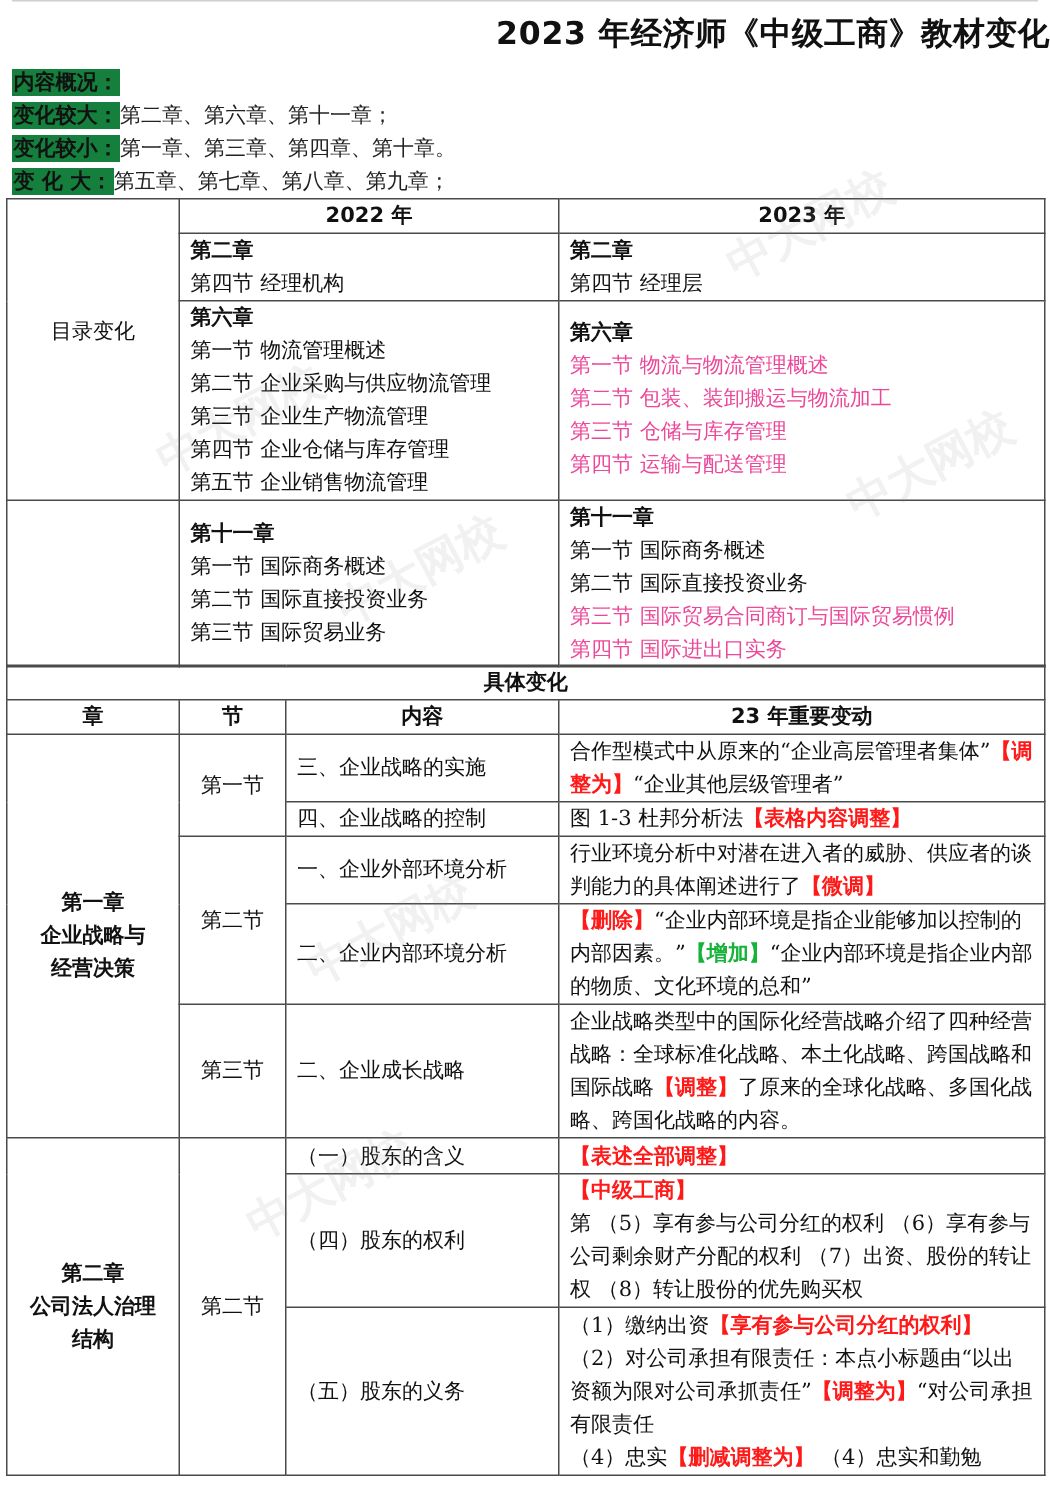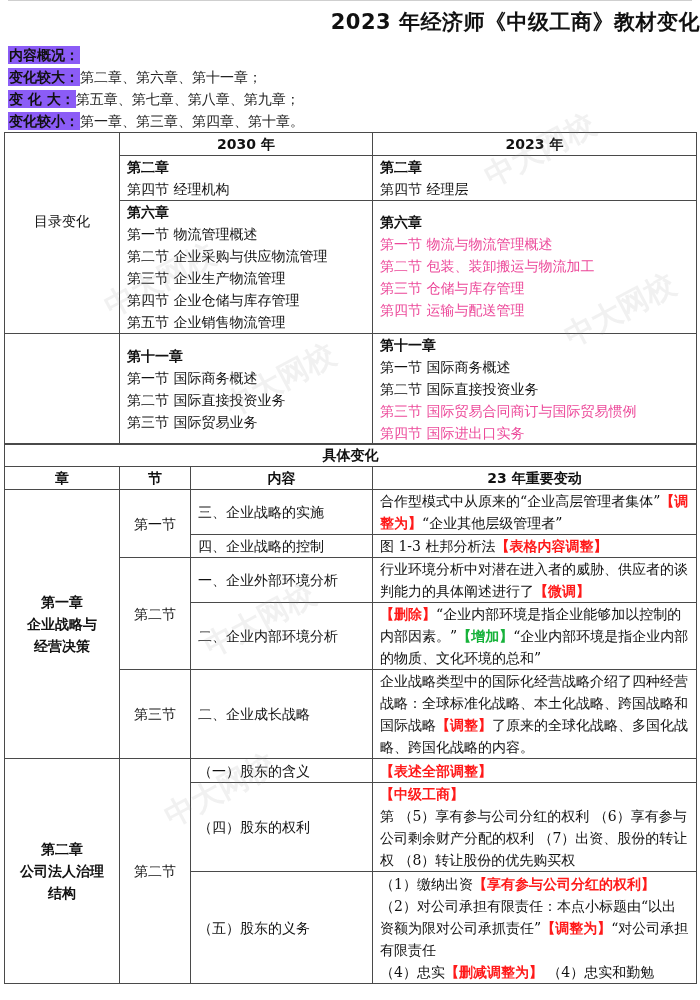--- a/index.html
+++ b/index.html
@@ -3,21 +3,21 @@
 <meta charset="utf-8">
 <style>
   html, body { margin: 0; padding: 0; background: #ffffff; }
   body { width: 700px; height: 1000px; position: relative; overflow: hidden;
          font-family: "DejaVu Serif", "Liberation Serif", serif; color: #111; }
   .topline { position: absolute; left: 8px; right: 8px; top: 0; height: 1px; background: #cfcfcf; }
   .title { position: absolute; top: 8px; left: 0; width: 700px; text-align: right;
            font-family: "DejaVu Sans", "Liberation Sans", sans-serif; font-weight: bold; font-size: 21px; letter-spacing: 0.5px; }
   .summary { position: absolute; left: 8px; top: 44px; font-size: 14px; line-height: 22px; }
   .summary .line { height: 22px; white-space: nowrap; }
-  .summary .lbl { background: #8b5cf6; font-weight: bold; font-family: "DejaVu Sans", sans-serif; padding: 1px 1px; }
+  .summary .lbl { background: #15803d; font-weight: bold; font-family: "DejaVu Sans", sans-serif; padding: 1px 1px; }
   .summary .val { color: #222; }
 
   table { border-collapse: collapse; position: absolute; left: 4px; width: 692px; table-layout: fixed; }
   td, th { border: 1px solid #4a4a4a; font-size: 14px; line-height: 22px; padding: 0 7px; vertical-align: middle; }
   th { font-family: "DejaVu Sans", sans-serif; font-weight: bold; text-align: center; height: 22px; }
   #toc { top: 132px; }
   #detail { top: 443px; }
   .center { text-align: center; }
   .bold { font-weight: bold; font-family: "DejaVu Sans", sans-serif; }
   .red { color: #ec4899; }
@@ -29,34 +29,34 @@
 </style>
 </head>
 <body>
 
 <div class="topline"></div>
 <div class="title">2023 年经济师《中级工商》教材变化</div>
 
 <div class="summary">
   <div class="line"><span class="lbl">内容概况：</span><span class="val"></span></div>
   <div class="line"><span class="lbl">变化较大：</span><span class="val">第二章、第六章、第十一章；</span></div>
+  <div class="line"><span class="lbl">变化较小：</span><span class="val">第一章、第三章、第四章、第十章。</span></div>
   <div class="line"><span class="lbl">变 化 大：</span><span class="val">第五章、第七章、第八章、第九章；</span></div>
-  <div class="line"><span class="lbl">变化较小：</span><span class="val">第一章、第三章、第四章、第十章。</span></div>
 </div>
 
 <table id="toc">
   <colgroup>
       <col style="width:115px">
       <col style="width:253px">
       <col style="width:324px">
     </colgroup>
   <tbody>
       <tr style="height:23px">
     <td rowspan="3" class="center"><span style="position:relative;top:-12px">目录变化</span></td>
-    <th>2030 年</th>
+    <th>2022 年</th>
     <th>2023 年</th>
   </tr>
   <tr style="height:45px">
     <td>
       <div class="chap">第二章</div>
       <div>第四节  经理机构</div>
     </td>
     <td>
       <div class="chap">第二章</div>
       <div>第四节  经理层</div>

